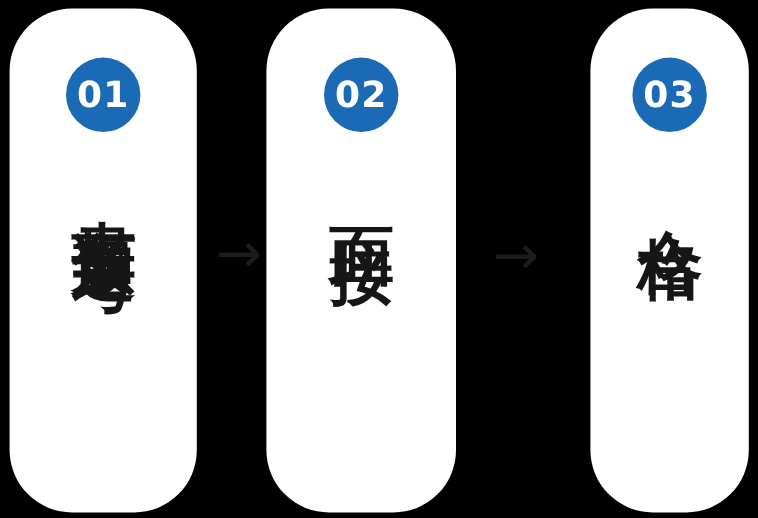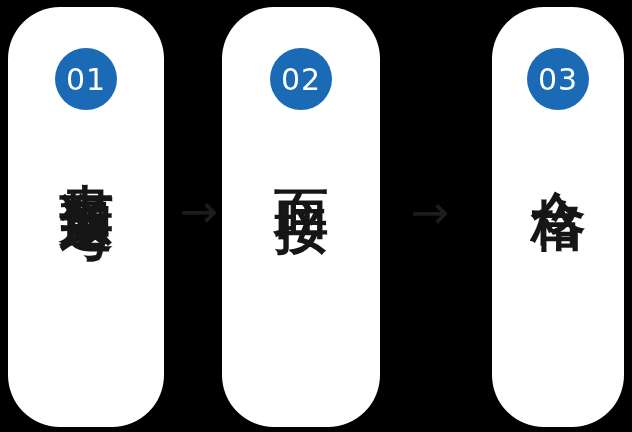--- a/index.html
+++ b/index.html
@@ -33,21 +33,21 @@
     margin-top: 41px;
     width: 62px;
     height: 62px;
     border-radius: 50%;
     background: #1b6ab5;
     color: #ffffff;
     display: flex;
     align-items: center;
     justify-content: center;
     font-size: 30px;
-    font-weight: 400;
+    font-weight: 700;
     letter-spacing: 1px;
     flex: 0 0 auto;
   }
 
   .step-label {
     writing-mode: vertical-rl;
     text-orientation: upright;
     font-size: 54px;
     line-height: 1.05;
     letter-spacing: 8px;

